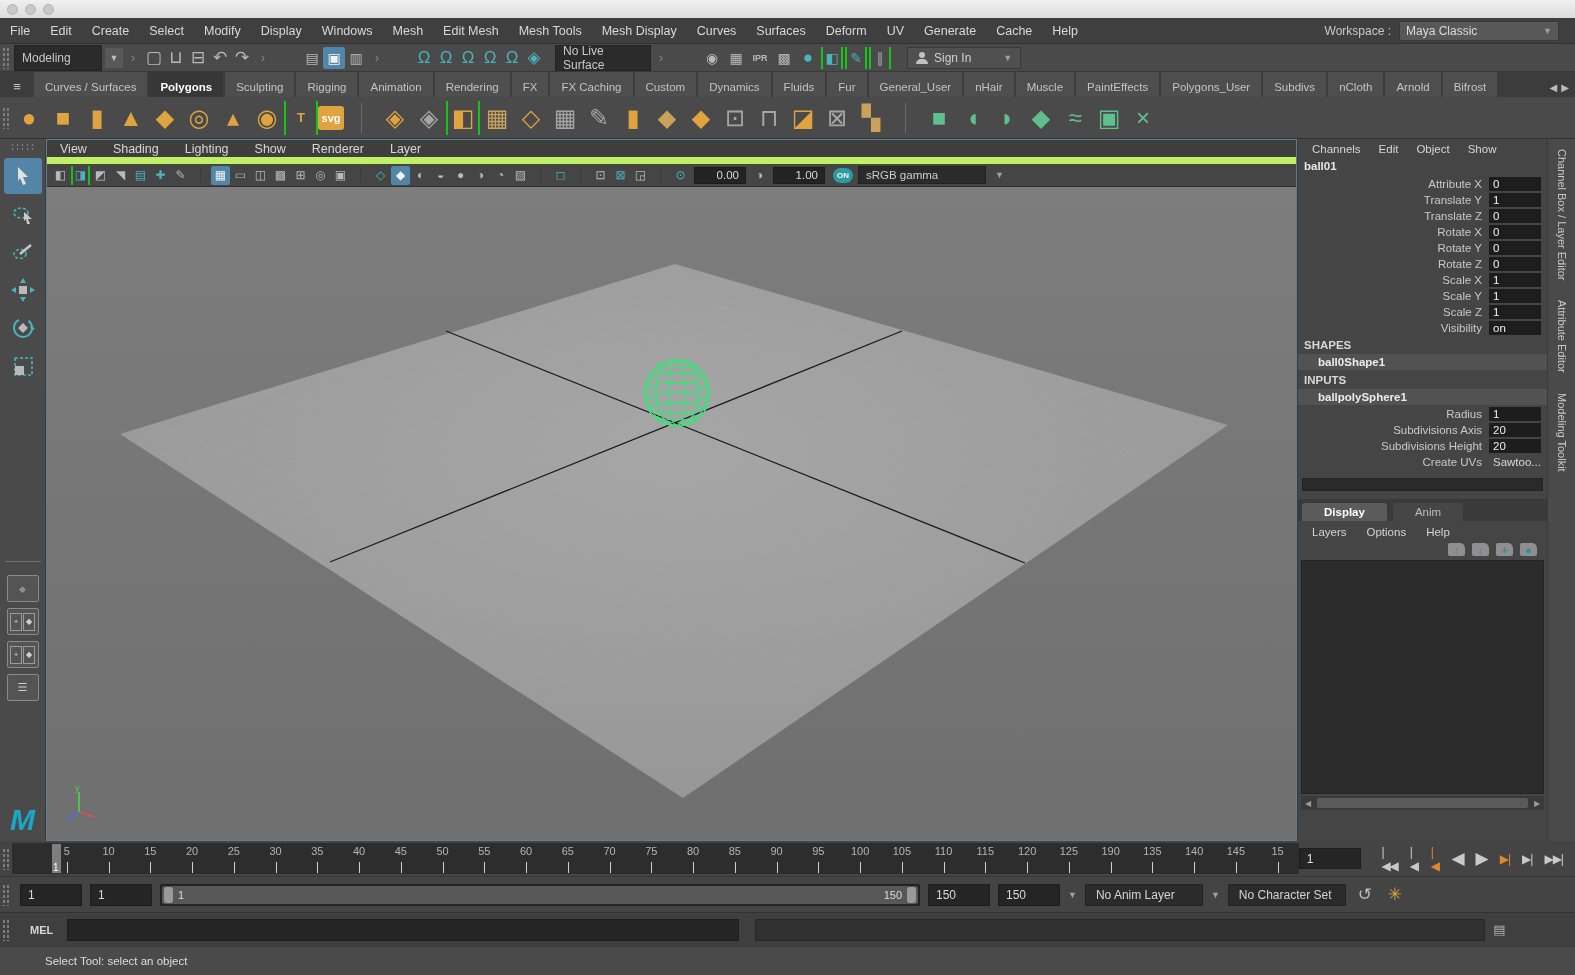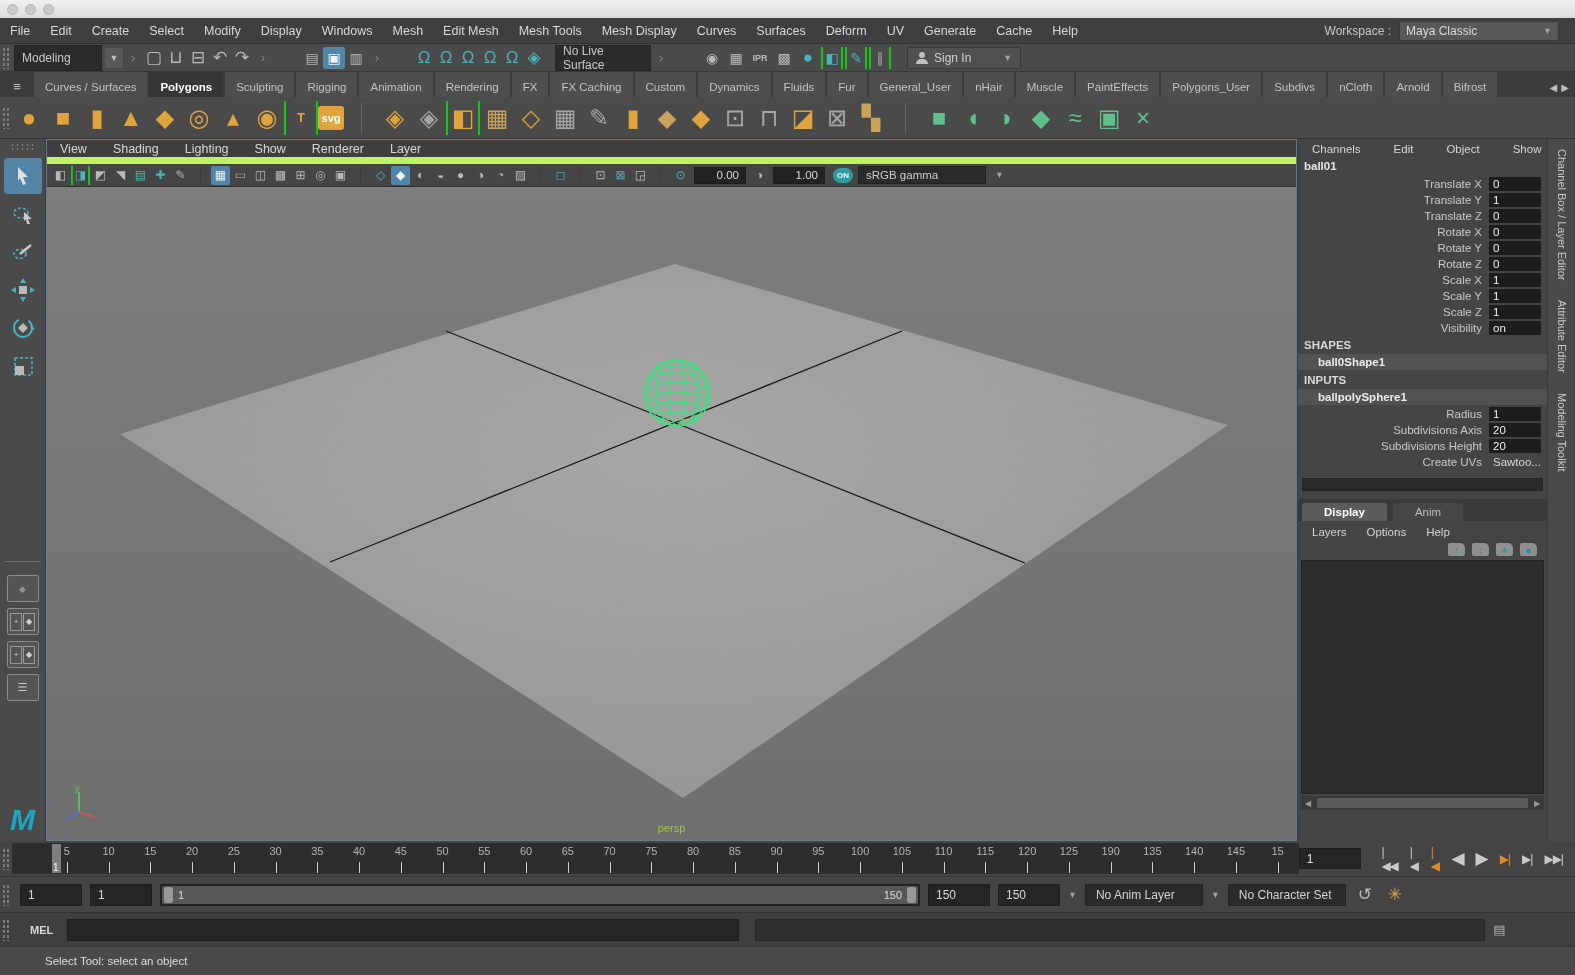--- a/index.html
+++ b/index.html
@@ -91,21 +91,21 @@
     padding:3px 4px; margin:0 4px; }
   .vt-box { background:#2b2b2b; border:1px solid #222; color:#cccccc; height:18px; width:128px;
     display:flex; align-items:center; padding:0 7px; font-size:11.5px; }
   #vp-canvas { position:absolute; left:0; top:47px; width:1249px; height:653px; overflow:hidden; }
   #vp-canvas svg { display:block; }
   #persp-label { position:absolute; left:0; right:0; bottom:6px; text-align:center; color:#a6c24a; font-size:11px; }
   #axis-gizmo { position:absolute; left:14px; bottom:16px; }
   
   #rightpanel { position:absolute; left:1297px; top:139px; width:250px; height:702px; background:#454545;
     border-left:1px solid #3a3a3a; font-size:11.5px; }
-  #cb-menu { display:flex; gap:17px; padding:4px 2px 3px 6px; }
+  #cb-menu { display:flex; gap:2px; padding:4px 2px 3px 6px; }
   #cb-menu .menu-item { padding:0 8px; color:#d6d6d6; }
   .cb-object { font-weight:bold; color:#e8e8e8; padding:2px 0 4px 6px; }
   .ch-row { display:flex; align-items:center; height:16px; }
   .ch-label { flex:1; text-align:right; padding-right:7px; color:#c9c9c9; }
   .ch-value { width:52px; height:14px; background:#1d1d1d; color:#efefef; padding:0 4px; margin-right:6px; display:flex; align-items:center; }
   .ch-row.plain .ch-value { background:transparent; color:#d8d8d8; }
   .cb-section { font-weight:bold; color:#d8d8d8; padding:3px 0 2px 6px; }
   .cb-node { background:#525252; font-weight:bold; color:#ececec; padding:2px 0 2px 20px; margin:1px 0; }
   .cb-gap-field { background:#2a2a2a; border:1px solid #242424; height:13px; margin:8px 4px 6px; }
   #layer-editor { border-top:1px solid #393939; margin-top:8px; }
@@ -529,21 +529,20 @@
           <ellipse cx="630" cy="231.74" rx="20.65072395825386" ry="6.6082316666412355"></ellipse>
           <ellipse cx="630" cy="206" rx="8.541028488383184" ry="33"></ellipse>
           <ellipse cx="630" cy="206" rx="21.211991119655796" ry="33"></ellipse>
           <ellipse cx="630" cy="206" rx="29.908156972209447" ry="33"></ellipse>
           <ellipse cx="630" cy="206" rx="33" ry="33"></ellipse>
           <ellipse cx="630" cy="206" rx="29.90815697220945" ry="33"></ellipse>
           <ellipse cx="630" cy="206" rx="21.211991119655803" ry="33"></ellipse>
           <ellipse cx="630" cy="206" rx="8.541028488383194" ry="33"></ellipse>
         </g>
     </svg>
-    <span id="persp-label">persp</span>
     <svg id="axis-gizmo" width="40" height="40">
       <line x1="18" y1="28" x2="18" y2="8" stroke="#4fd44f" stroke-width="1.6"></line>
       <line x1="18" y1="28" x2="34" y2="33" stroke="#e04f4f" stroke-width="1.6"></line>
       <line x1="18" y1="28" x2="5" y2="36" stroke="#4f6fe0" stroke-width="1.6"></line>
       <text x="14" y="7" fill="#4fd44f" font-size="9">y</text>
     </svg>
   </div>
 </div>
 
 <div id="rightpanel">
@@ -551,21 +550,21 @@
 
   <span class="menu-item">Channels</span>
       <span class="menu-item">Edit</span>
       <span class="menu-item">Object</span>
       <span class="menu-item">Show</span>
     </div>
   <div class="cb-object">ball01</div>
   <div>
 
   <div class="ch-row">
-      <span class="ch-label">Translate X</span>
+      <span class="ch-label">Attribute X</span>
       <span class="ch-value">0</span>
     </div>
       <div class="ch-row">
       <span class="ch-label">Translate Y</span>
       <span class="ch-value">1</span>
     </div>
       <div class="ch-row">
       <span class="ch-label">Translate Z</span>
       <span class="ch-value">0</span>
     </div>

